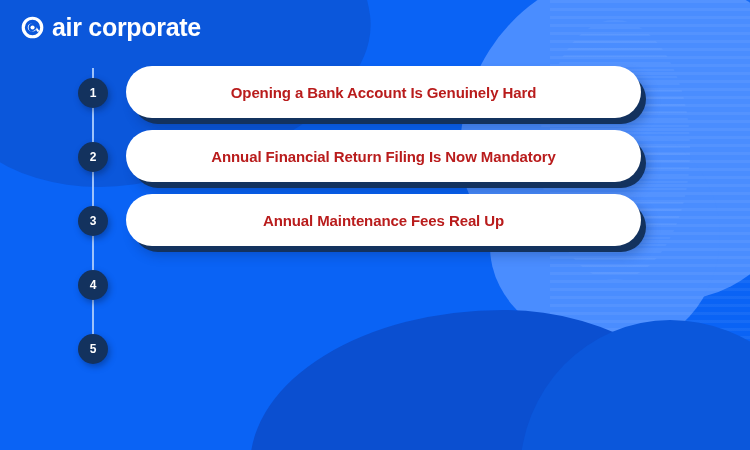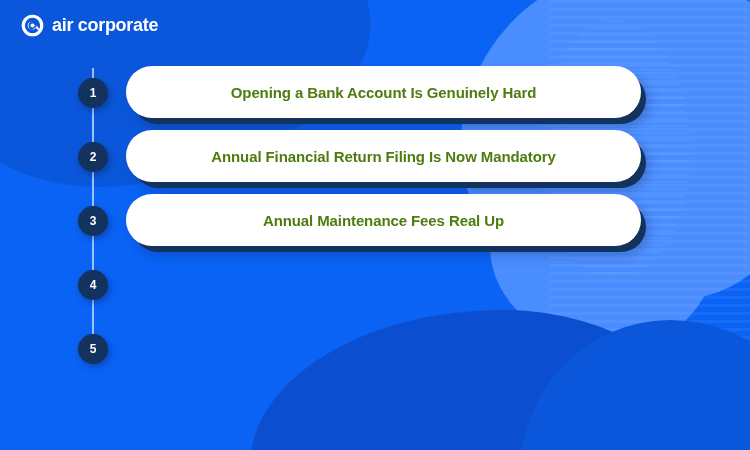--- a/index.html
+++ b/index.html
@@ -81,21 +81,21 @@
   
   .logo {
     position:absolute;
     left:20px; top:13px;
     display:flex; align-items:center; gap:7px;
     z-index:6;
   }
   .logo-mark { width:25px; height:25px; display:block; }
   .logo-text {
     color:#ffffff;
-    font-size:18px;
+    font-size:25px;
     font-weight:bold;
     letter-spacing:-0.3px;
     white-space:nowrap;
   }
 
   
   .list {
     position:absolute;
     left:0; top:60px;
     width:750px;
@@ -141,21 +141,21 @@
     height:52px;
     background:#ffffff;
     border-radius:26px;
     display:flex;
     align-items:center;
     justify-content:center;
     box-shadow:6px 7px 0 -1px #13325e, 8px 9px 12px rgba(3,30,80,0.28);
     z-index:2;
   }
   .card-label {
-    color:#4d7c0f;
+    color:#b91c1c;
     font-size:15px;
     font-weight:bold;
     letter-spacing:-0.1px;
     text-align:center;
     white-space:nowrap;
   }
 </style>
 </head>
 <body>
 

